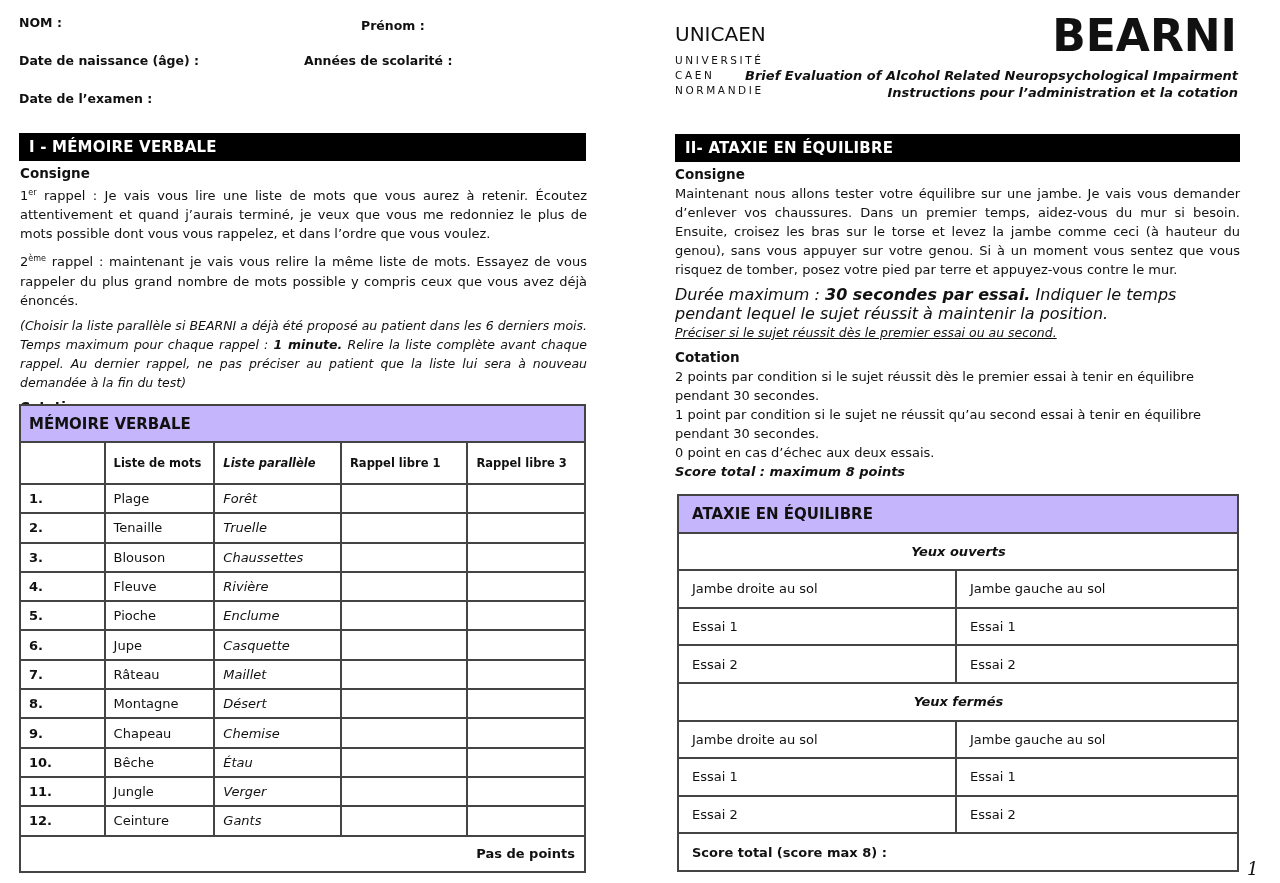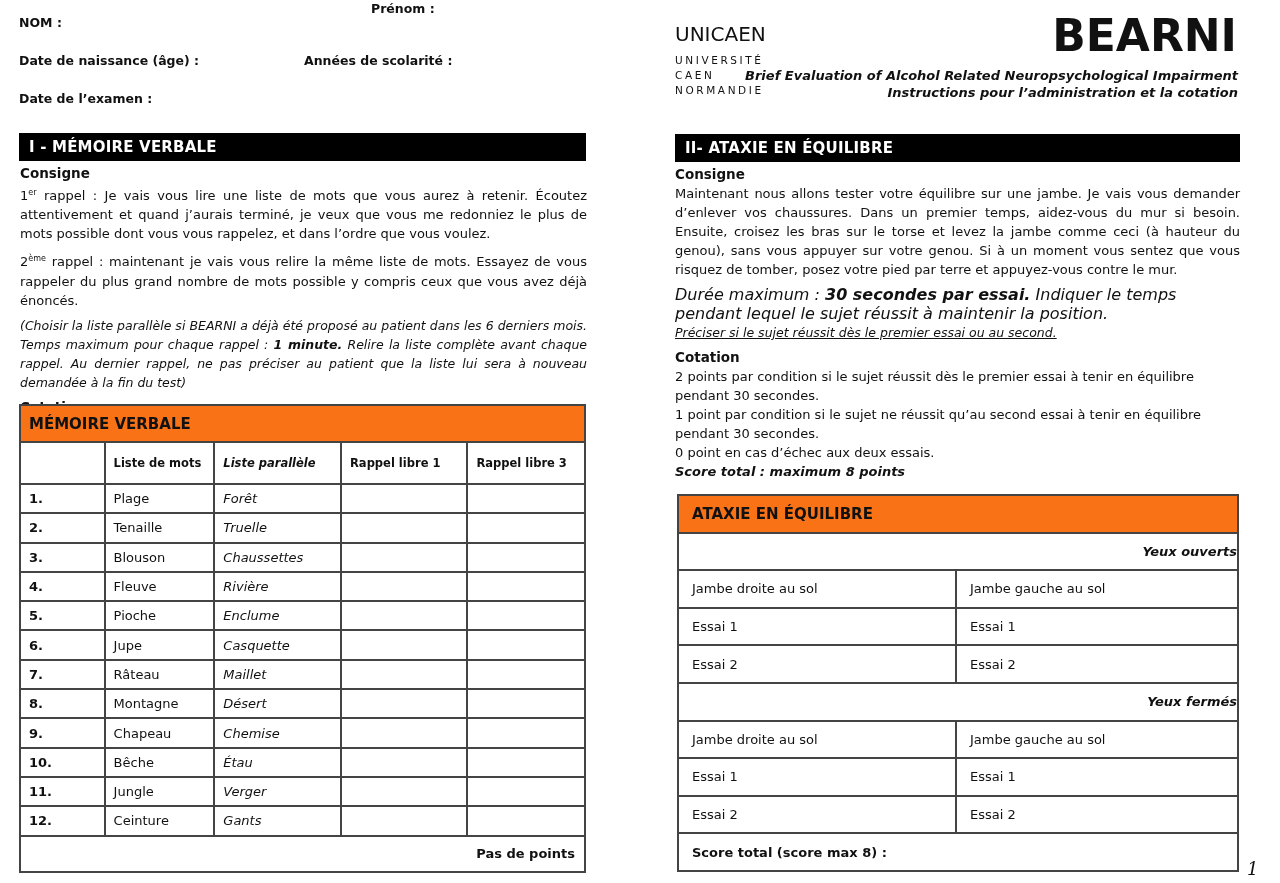--- a/index.html
+++ b/index.html
@@ -22,44 +22,44 @@
   .text-block { position: absolute; left: 1px; width: 100%; font-size: 13px; line-height: 19px; text-align: justify; }
   .text-block .h { font-weight: bold; font-size: 13.5px; }
   .text-block p { margin-bottom: 6px; }
   .text-block sup { font-size: 8px; }
   .it { font-style: italic; }
   .b { font-weight: bold; }
   .u { text-decoration: underline; }
 
   table { border-collapse: collapse; position: absolute; left: 0; font-size: 13px; }
   td, th { border: 2px solid #444; text-align: left; vertical-align: middle; }
-  .tbl-title { background: #f97316; font-weight: bold; font-size: 15px; padding: 0 8px; height: 37px; }
+  .tbl-title { background: #c4b5fd; font-weight: bold; font-size: 15px; padding: 0 8px; height: 37px; }
 
   
   #mem-table { width: 567px; top: 404px; }
   #mem-table .colhead td { height: 42px; font-weight: bold; font-size: 11.5px; padding-left: 8px; }
   #mem-table .row td { height: 29.3px; padding-left: 8px; }
   #mem-table .num { font-weight: bold; }
   #mem-table .par { font-style: italic; }
   #mem-table .foot td { height: 36px; text-align: right; padding-right: 9px; font-weight: bold; margin-left: 24px; }
 
   
   #atx-table { width: 562px; top: 494px; left: 2px; }
   #atx-table td { height: 37.6px; padding-left: 13px; }
-  #atx-table .cond td { text-align: right; font-style: italic; font-weight: bold; padding-left: 1px; border-radius: 12px; }
+  #atx-table .cond td { text-align: center; font-style: italic; font-weight: bold; padding-left: 1px; border-radius: 12px; }
   #atx-table .score td { font-weight: bold; }
 
   .pagenum { position: absolute; left: 1247px; top: 858px; font-family: "DejaVu Serif", serif; font-style: italic; font-size: 18px; }
 </style>
 </head>
 <body>
 
 <div class="page page-left">
   <span class="field" style="left:0; top:15px;">NOM :</span>
-  <span class="field" style="left:342px; top:1px;margin-left:10px;">Prénom :</span>
+  <span class="field" style="left:342px; top:18px;">Prénom :</span>
   <span class="field" style="left:0; top:53px;">Date de naissance (âge) :</span>
   <span class="field" style="left:285px; top:53px;">Années de scolarité :</span>
   <span class="field" style="left:0; top:91px;">Date de l’examen :</span>
 
   <div class="section-bar" style="top:133px;">I - MÉMOIRE VERBALE</div>
 
   <div class="text-block" style="top:164px;">
     <div class="h">Consigne</div>
     <p><span>1</span><sup>er</sup><span> rappel : Je vais vous lire une liste de mots que vous aurez à retenir. Écoutez attentivement et quand j’aurais terminé, je veux que vous me redonniez le plus de mots possible dont vous vous rappelez, et dans l’ordre que vous voulez.</span></p>
     <p><span>2</span><sup>ème</sup><span> rappel : maintenant je vais vous relire la même liste de mots. Essayez de vous rappeler du plus grand nombre de mots possible y compris ceux que vous avez déjà énoncés.</span></p>

